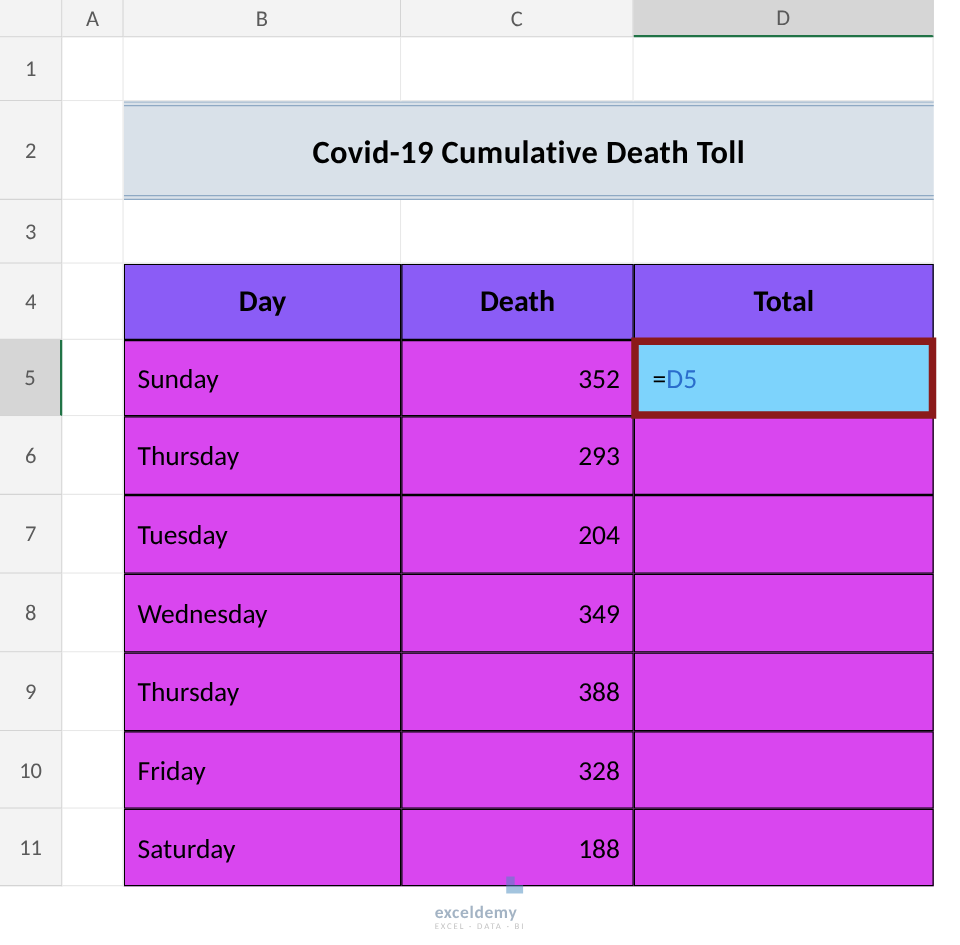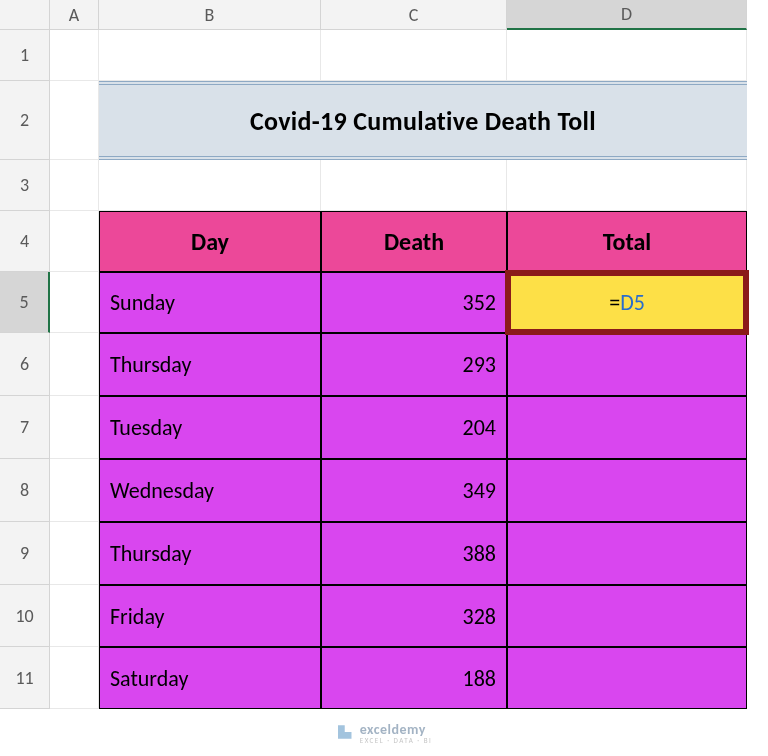--- a/index.html
+++ b/index.html
@@ -51,21 +51,21 @@
       border-bottom: 4px double #8ea9c4;
       display: flex;
       align-items: center;
       justify-content: center;
       font-weight: bold;
       font-size: 26px;
       color: #000;
       letter-spacing: 0.3px;
     }
     .table-header {
-      background: #ec4899;
+      background: #8b5cf6;
       color: #000;
       font-weight: bold;
       font-size: 24px;
       display: flex;
       align-items: center;
       justify-content: center;
       border: 1px solid #000;
     }
     .table-cell {
       border: 1px solid #000;
@@ -74,24 +74,24 @@
       color: #000;
       display: flex;
       align-items: center;
       padding: 0 10px;
     }
     .table-cell.left { justify-content: flex-start; }
     .table-cell.right { justify-content: flex-end; }
     .highlight-cell {
       position: relative;
       border: 1px solid #000;
-      background: #fde047;
-      display: flex;
-      align-items: center;
-      justify-content: center;
+      background: #7dd3fc;
+      display: flex;
+      align-items: center;
+      justify-content: flex-start;
       padding: 0 14px;
       font-size: 22px;
     }
     .highlight-border {
       position: absolute;
       top: -3px; left: -3px; right: -3px; bottom: -3px;
       border: 6px solid #8b1a1a;
       pointer-events: none;
       z-index: 10;
     }
@@ -100,23 +100,24 @@
     }
     .formula-ref {
       color: #2a6dcc;
     }
     .watermark {
       position: absolute;
       bottom: 12px;
       left: 50%;
       transform: translateX(-50%);
       display: flex;
-      align-items: flex-start;
+      align-items: flex-end;
       gap: 6px;
       opacity: 0.5;
+      flex-direction: column;
     }
     .wm-icon {
       width: 18px; height: 18px;
       display: inline-block;
     }
     .wm-text {
       display: flex;
       flex-direction: column;
       line-height: 1;
     }

